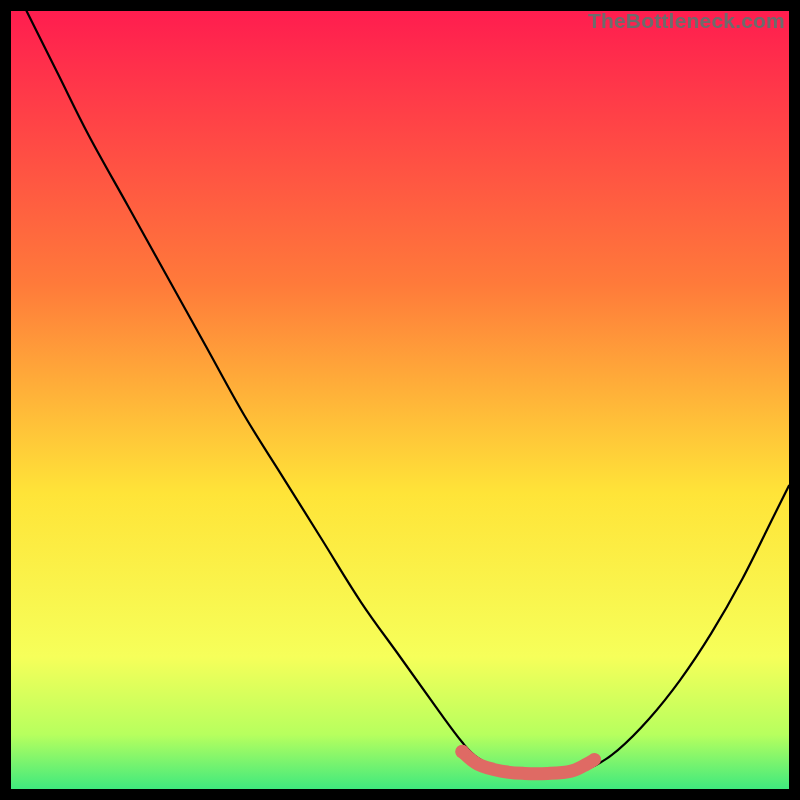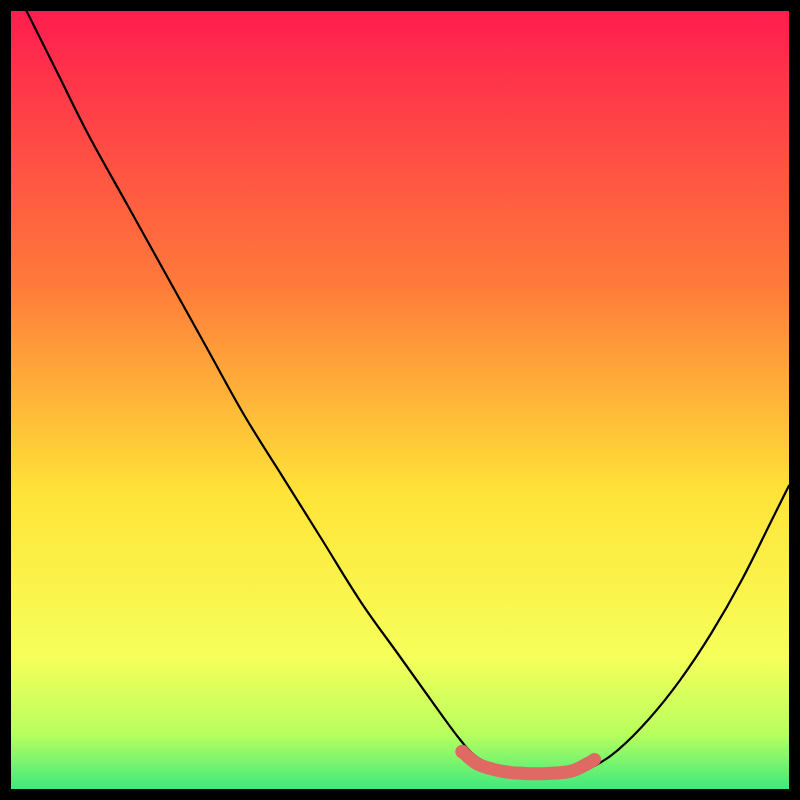--- a/index.html
+++ b/index.html
@@ -27,20 +27,21 @@
     font-weight: bold;
     color: #6c6c6c;
     letter-spacing: 0.2px;
   }
   svg { display: block; }
 </style>
 </head>
 <body>
 
 <div class="frame">
+  <div class="watermark">TheBottleneck.com</div>
   <svg id="chart-svg" width="778" height="778" viewBox="0 0 778 778" preserveAspectRatio="none">
     <defs>
       <linearGradient id="bg-grad" x1="0" y1="0" x2="0" y2="1">
         <stop id="g0" offset="0" stop-color="#ff1d4f"></stop>
         <stop id="g1" offset="0.35" stop-color="#ff7a3a"></stop>
         <stop id="g2" offset="0.62" stop-color="#ffe438"></stop>
         <stop id="g3" offset="0.83" stop-color="#f6ff5a"></stop>
         <stop id="g4" offset="0.93" stop-color="#b7ff5e"></stop>
         <stop id="g5" offset="1" stop-color="#3fe97e"></stop>
       </linearGradient>

